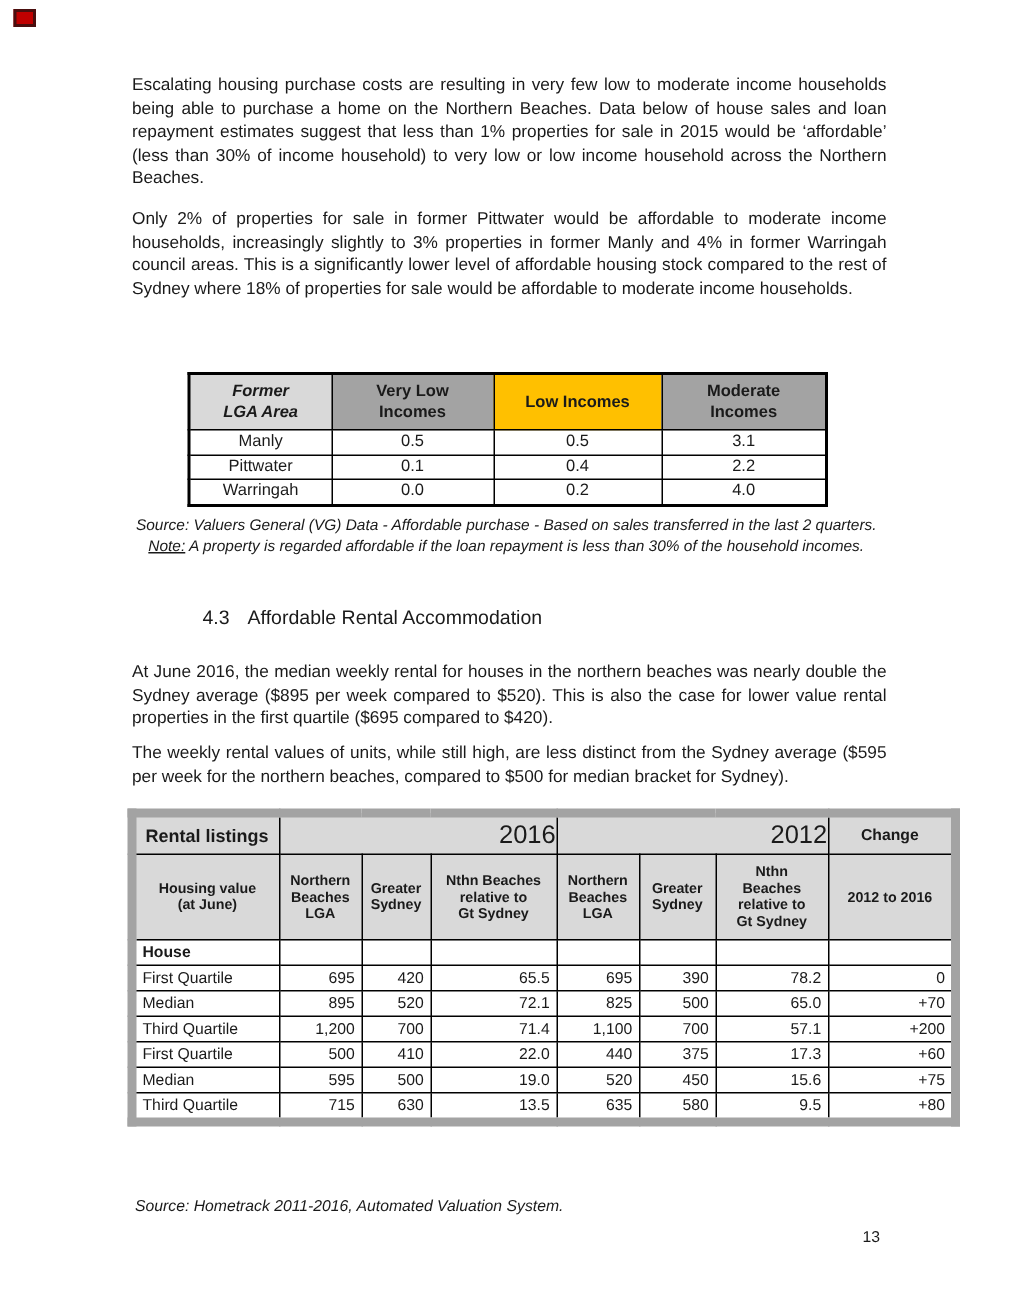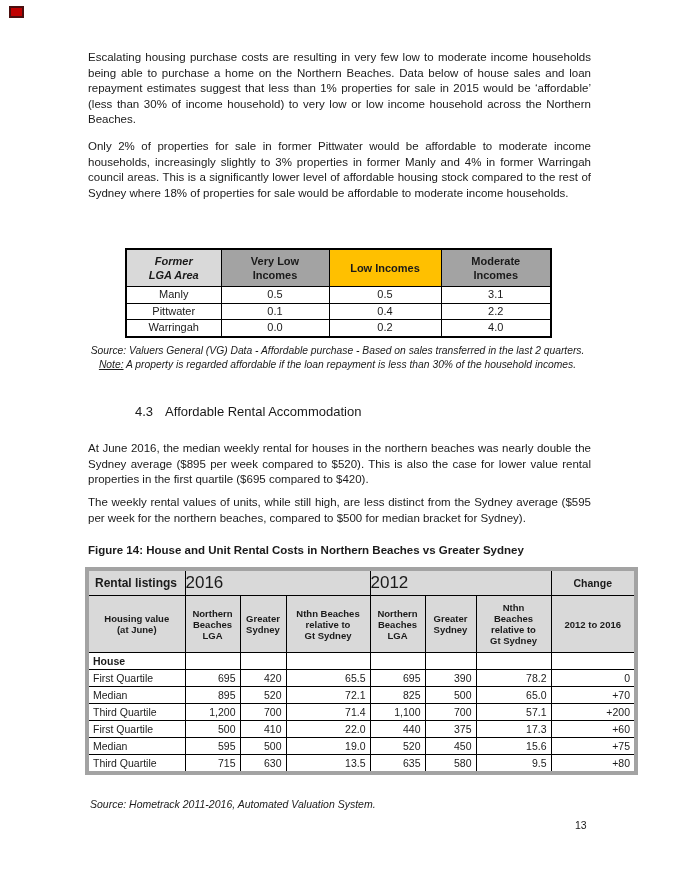--- a/index.html
+++ b/index.html
@@ -90,28 +90,28 @@
 
   .f14cap {
     position: absolute;
     top: 544px; left: 88px;
     font-weight: bold;
     font-size: 11.5px;
   }
 
   #fig14 {
     position: absolute;
-    top: 567px; left: 85px;
-    border: 4px solid #a3a3a3;
+    top: 539px; left: 85px;
+    border: 6px solid #a3a3a3;
     font-size: 10.5px;
   }
   #fig14 th, #fig14 td { border: 1px solid #000; }
   #fig14 thead th { background: #d9d9d9; vertical-align: middle; }
   #fig14 .h-listings { font-size: 12px; font-weight: bold; text-align: left; padding: 4px 6px; }
-  #fig14 .h-year { font-size: 17px; font-weight: normal; text-align: left; padding: 0; line-height: 24px; }
+  #fig14 .h-year { font-size: 17px; font-weight: normal; text-align: right; padding: 0; line-height: 24px; }
   #fig14 .h-change { font-size: 10.5px; font-weight: bold; text-align: center; }
   #fig14 .sub {
     font-size: 9.5px; font-weight: bold;
     text-align: center;
     white-space: pre-line;
     line-height: 11px;
     padding: 6px 1px;
   }
   #fig14 tbody td {
     background: #fff;

